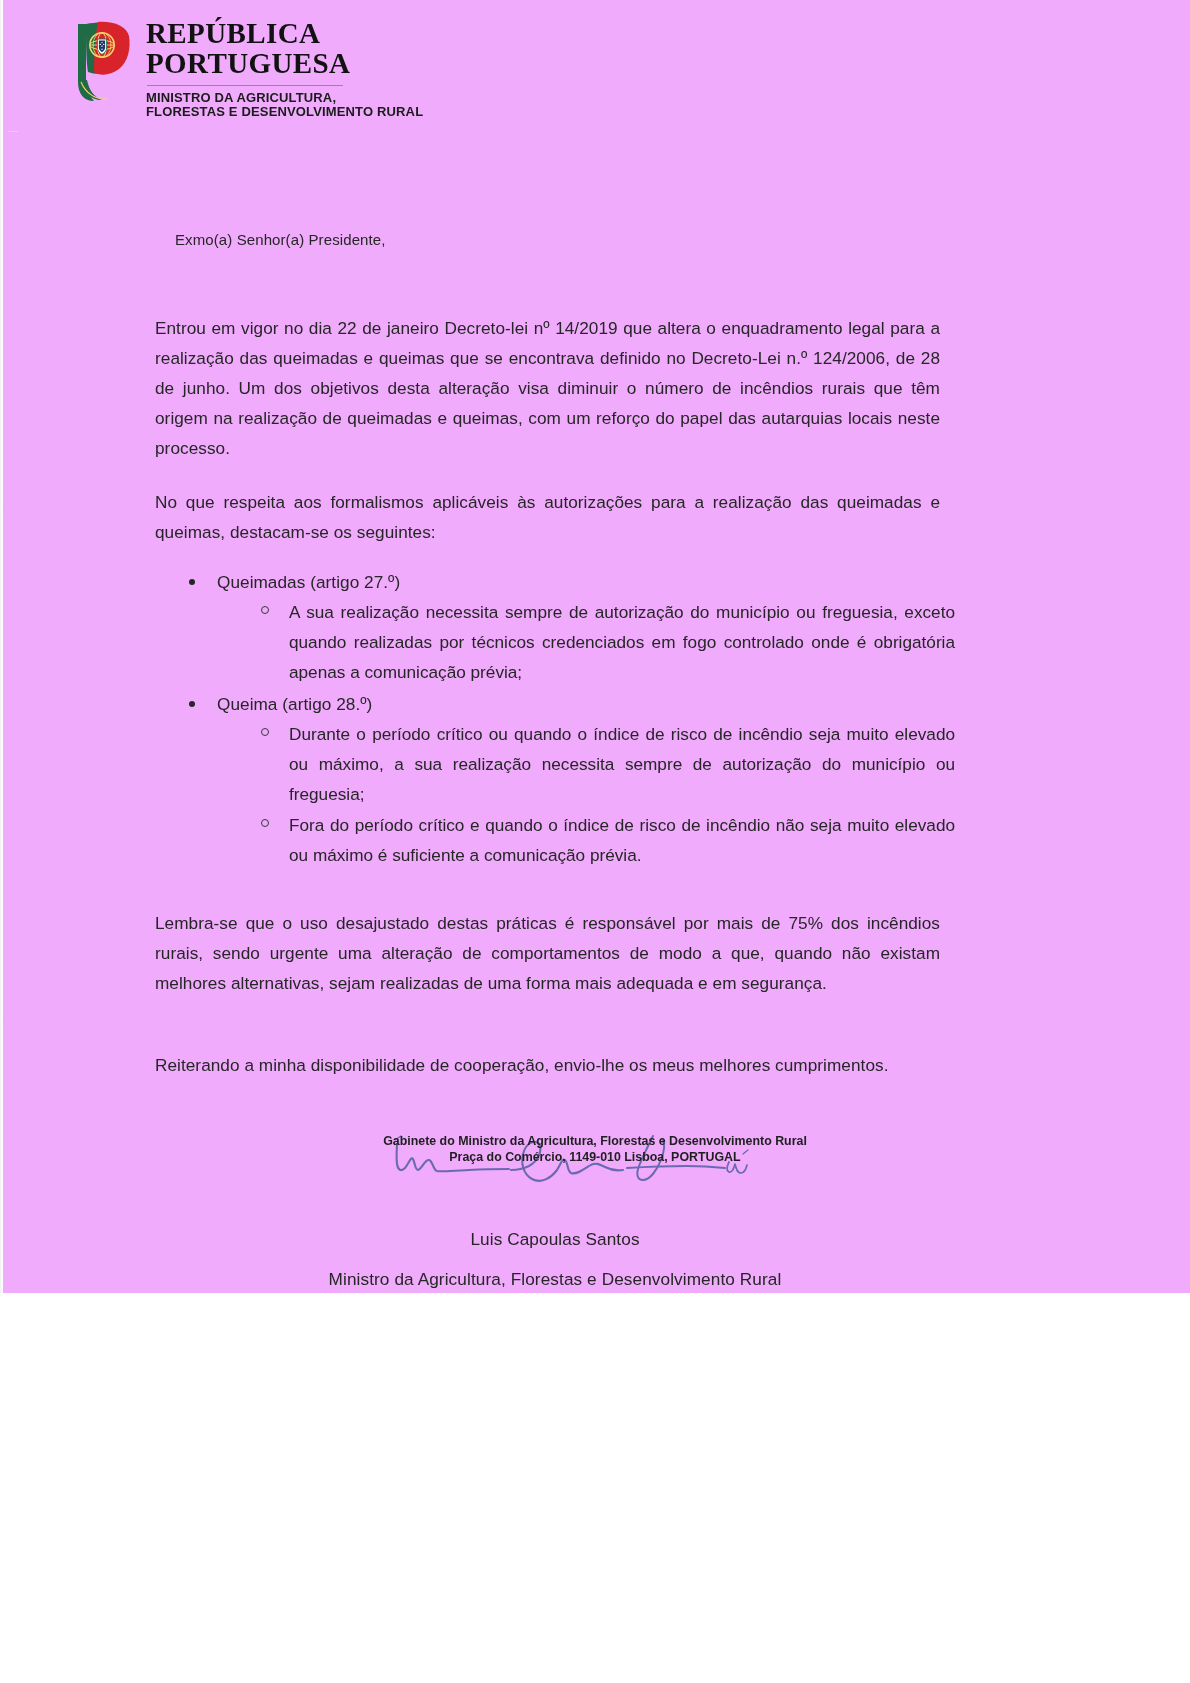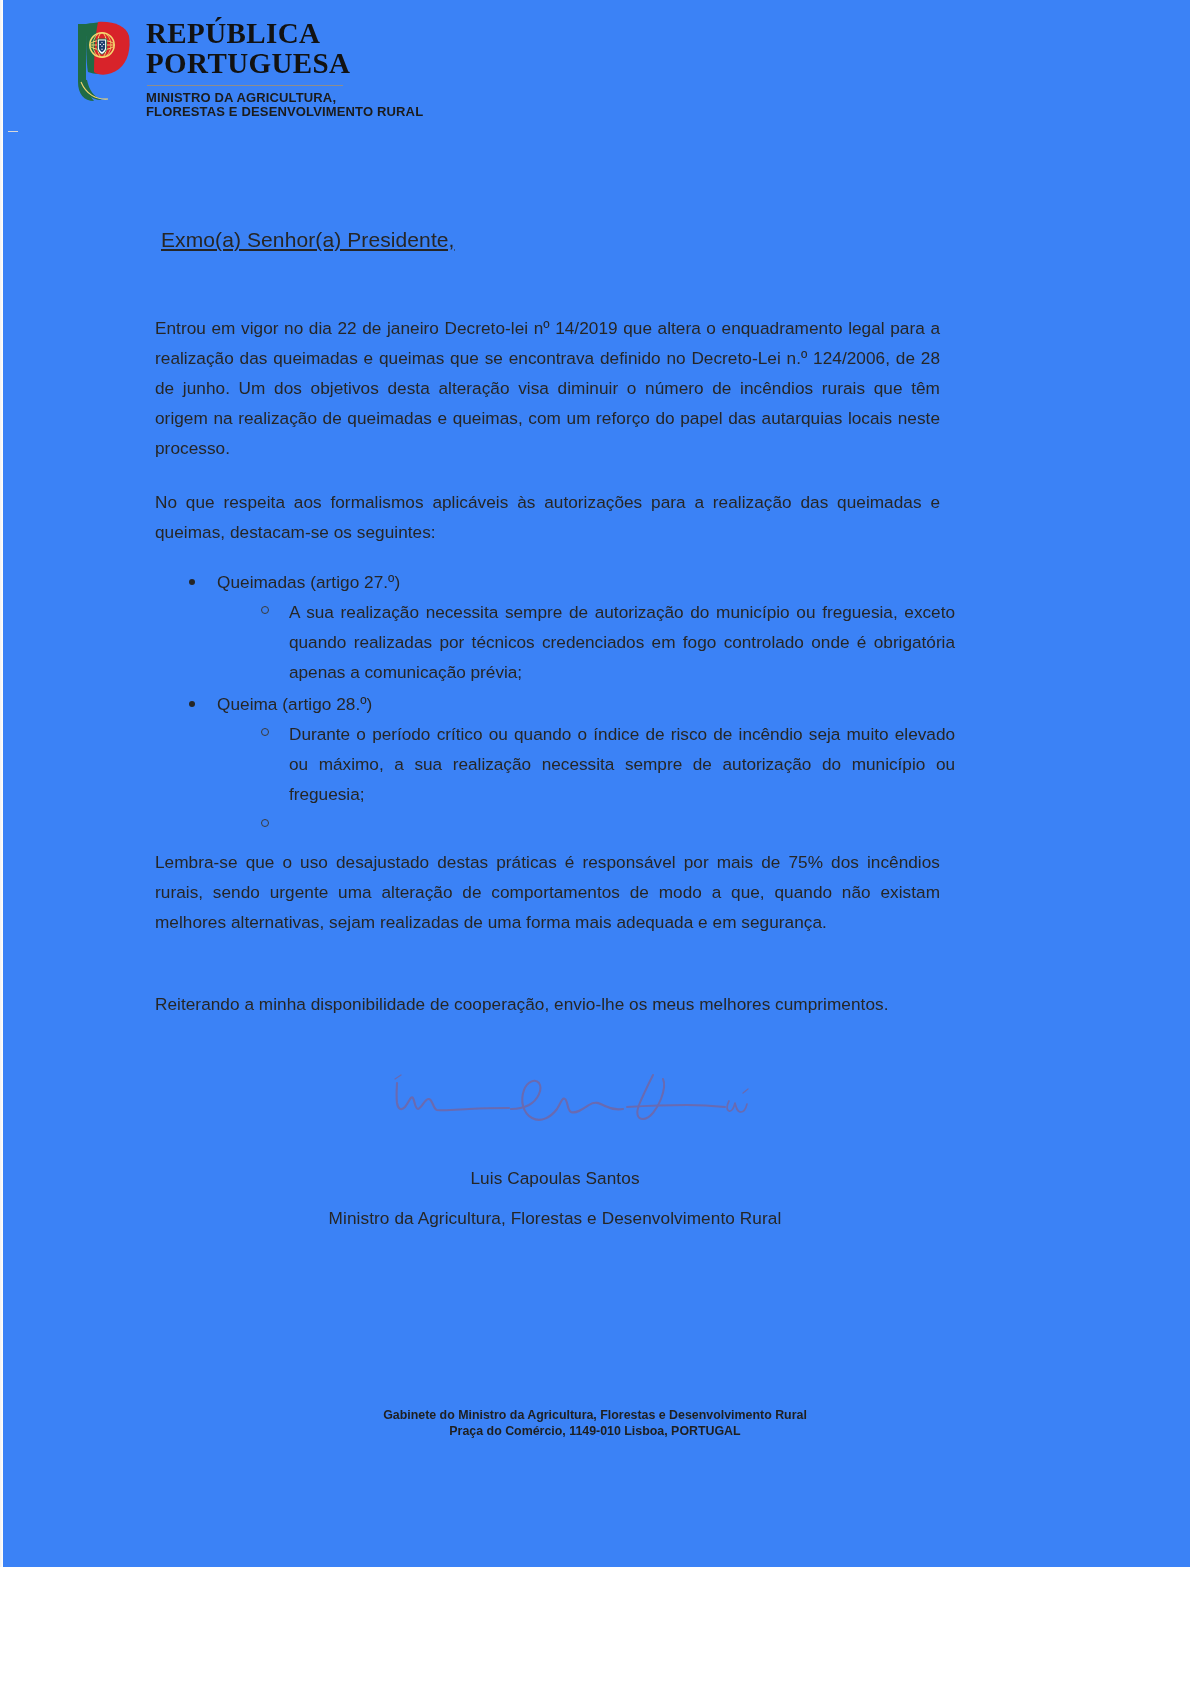--- a/index.html
+++ b/index.html
@@ -7,22 +7,22 @@
     padding: 0;
     background: #ffffff;
   }
   body {
     font-family: "Liberation Sans", sans-serif;
     -webkit-font-smoothing: antialiased;
   }
   .page {
     position: relative;
     width: 1190px;
-    height: 1567px;
-    background: #3b82f6;
+    height: 1293px;
+    background: #f0abfc;
     overflow: hidden;
     box-sizing: border-box;
   }
 
   
   .header {
     position: absolute;
     top: 14px;
     left: 72px;
     display: flex;
@@ -74,24 +74,23 @@
     color: #262626;
   }
   .date-line {
     text-align: right;
     padding-right: 5px;
     margin: 0 0 58px 0;
     font-size: 17.2px;
     letter-spacing: 0.1px;
   }
   .salutation {
-    margin: 0 0 58px 6px;
-    font-size: 21px;
+    margin: 0 0 58px 20px;
+    font-size: 15px;
     letter-spacing: 0.1px;
-    text-decoration: underline;
   }
   p.para {
     margin: 0 15px 24px 0;
     text-align: justify;
     text-justify: inter-word;
     letter-spacing: 0.05px;
     hyphens: none;
   }
   p.para.tight { margin-bottom: 20px; }
   .spacer-28 { height: 28px; }
@@ -265,20 +264,21 @@
       <li class="l1item">
         <span class="disc"></span>
         <span class="l1label"><b>Queima</b><span> (artigo 28.º)</span></span>
         <ul class="lvl2">
           <li class="l2item">
             <span class="circ"></span>
             <span>Durante o período crítico ou quando o índice de risco de incêndio seja muito elevado ou máximo, a sua realização necessita sempre de autorização do município ou freguesia;</span>
           </li>
           <li class="l2item">
             <span class="circ"></span>
+            <span>Fora do período crítico e quando o índice de risco de incêndio não seja muito elevado ou máximo é suficiente a comunicação prévia.</span>
           </li>
         </ul>
       </li>
     </ul>
 
     <div class="spacer-28"></div>
 
     <p class="para">Lembra-se que o uso desajustado destas práticas é responsável por mais de 75% dos incêndios rurais, sendo urgente uma alteração de comportamentos de modo a que, quando não existam melhores alternativas, sejam realizadas de uma forma mais adequada e em segurança.</p>
 
     <div class="spacer-28"></div>

